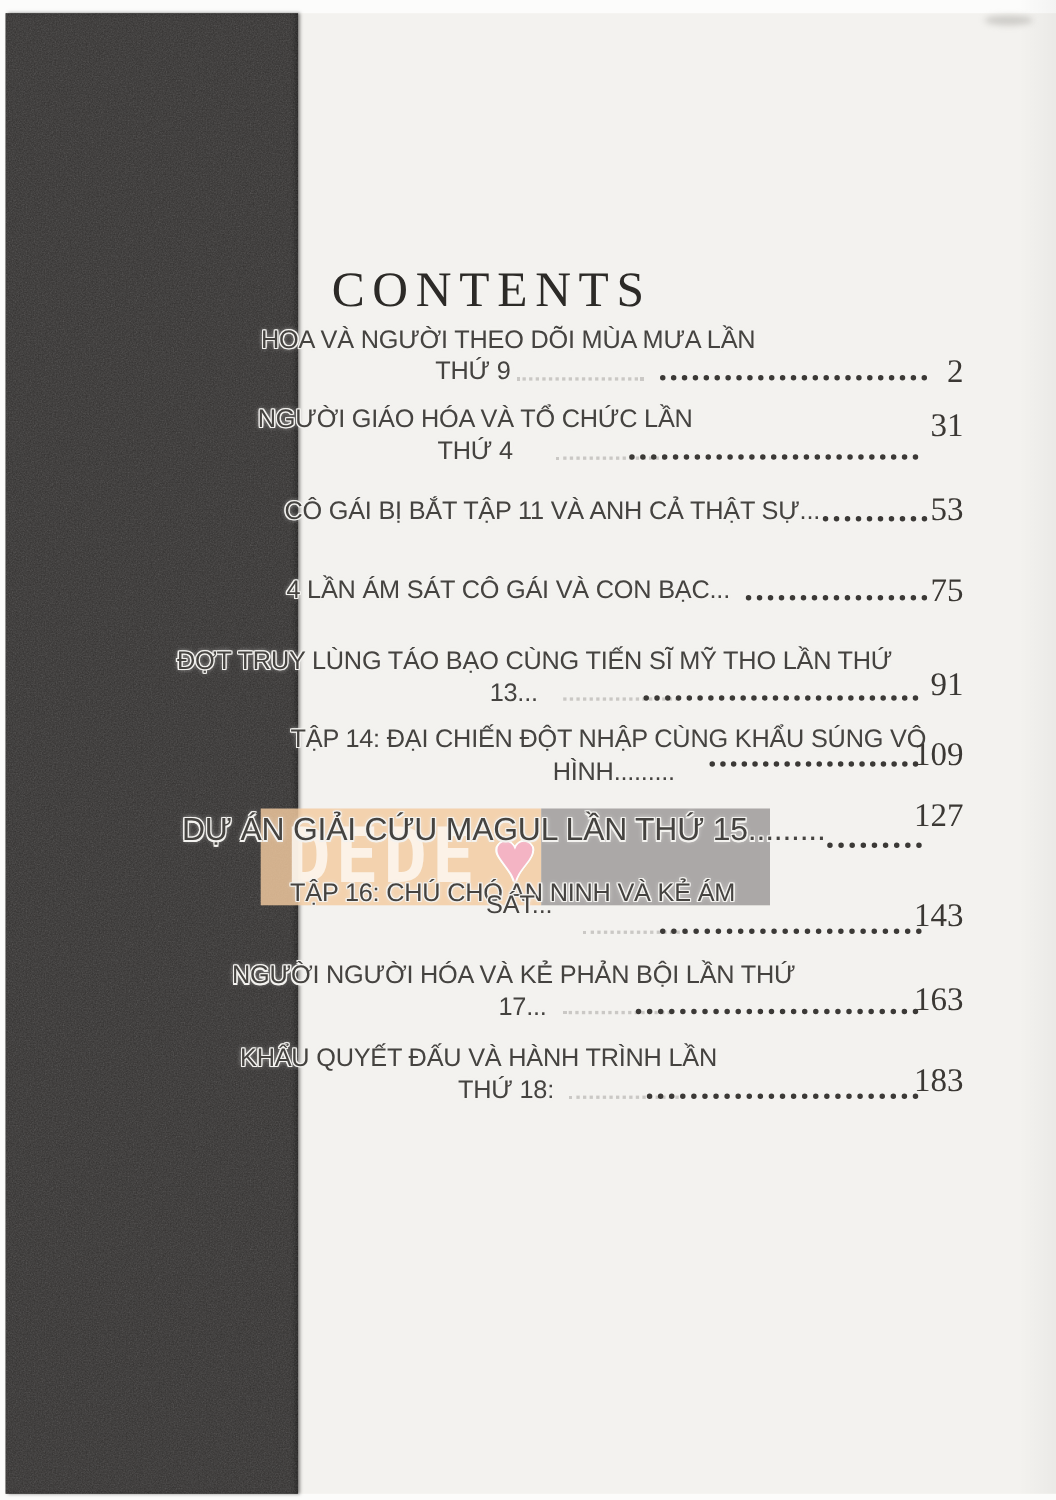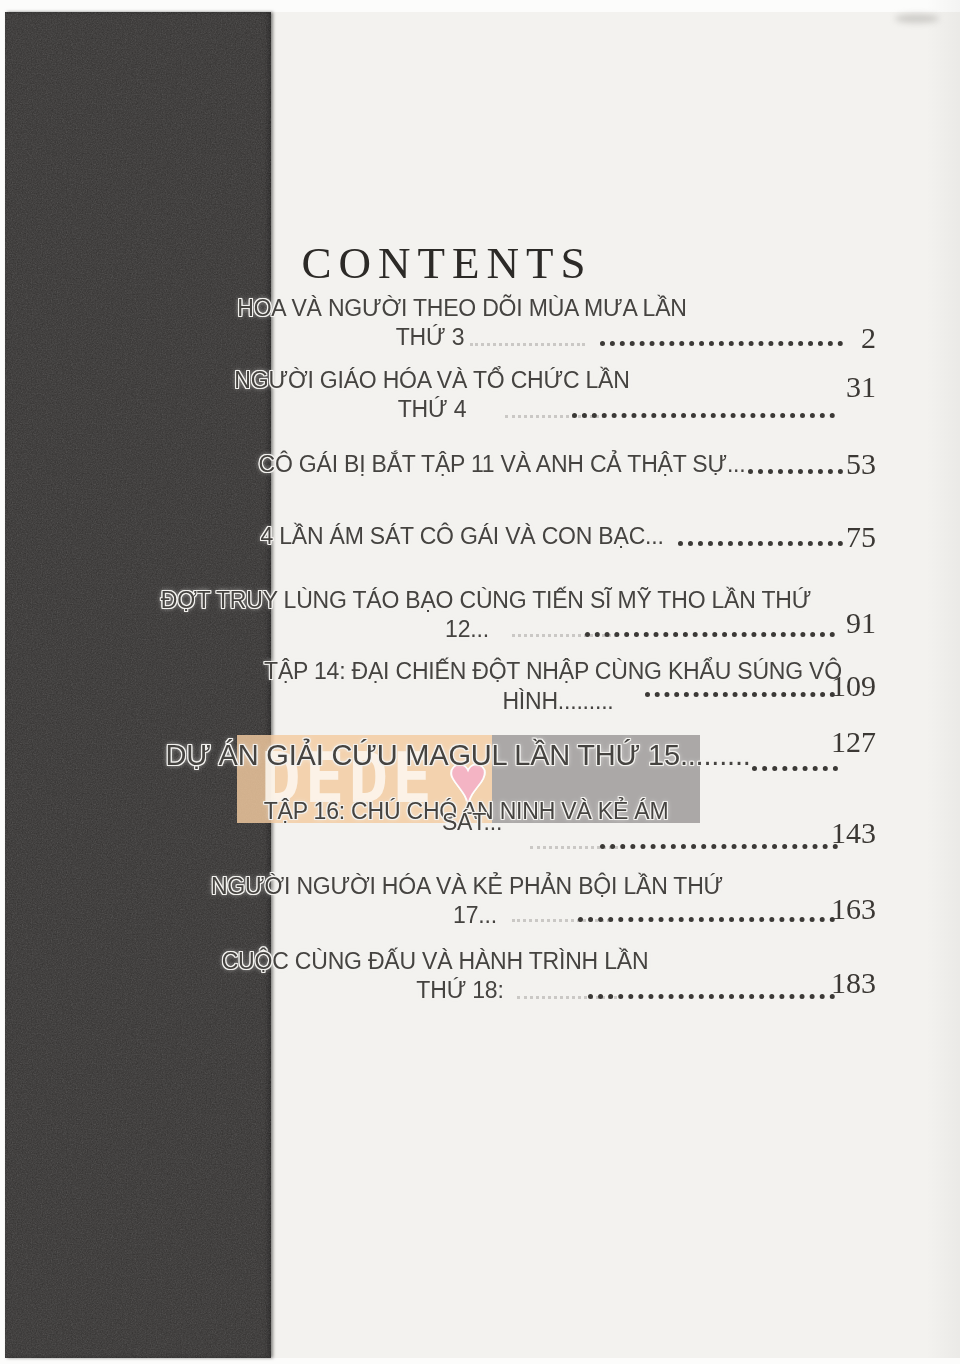--- a/index.html
+++ b/index.html
@@ -101,21 +101,21 @@
     <div class="wm-block wm-peach"></div>
     <div class="wm-block wm-gray"></div>
     <span class="wm-dede">DEDE</span>
     <span class="wm-heart">♥</span>
   </div>
 
   <div class="toc">
 
     <div>
       <span class="l1" style="left:462px;top:295px">HOA VÀ NGƯỜI THEO DÕI MÙA MƯA LẦN</span>
-      <span class="l2" style="left:430px;top:324px">THỨ 3</span>
+      <span class="l2" style="left:430px;top:324px">THỨ 9</span>
       <span class="ghost" style="left:470px;top:343px;width:115px"></span>
       <span class="dots" style="left:600px;top:341px;width:243px"></span>
       <span class="num" style="top:321px">2</span>
     </div>
 
     <div>
       <span class="l1" style="left:432px;top:367px">NGƯỜI GIÁO HÓA VÀ TỔ CHỨC LẦN</span>
       <span class="l2" style="left:432px;top:396px">THỨ 4</span>
       <span class="ghost" style="left:505px;top:415px;width:100px"></span>
       <span class="dots" style="left:572px;top:413px;width:263px"></span>
@@ -129,21 +129,21 @@
     </div>
 
     <div>
       <span class="l1" style="left:462px;top:523px">4 LẦN ÁM SÁT CÔ GÁI VÀ CON BẠC...</span>
       <span class="dots" style="left:678px;top:541px;width:165px"></span>
       <span class="num" style="top:520px">75</span>
     </div>
 
     <div>
       <span class="l1" style="left:486px;top:587px">ĐỢT TRUY LÙNG TÁO BẠO CÙNG TIẾN SĨ MỸ THO LẦN THỨ</span>
-      <span class="l2" style="left:467px;top:616px">12...</span>
+      <span class="l2" style="left:467px;top:616px">13...</span>
       <span class="ghost" style="left:512px;top:634px;width:105px"></span>
       <span class="dots" style="left:585px;top:632px;width:250px"></span>
       <span class="num" style="top:606px">91</span>
     </div>
 
     <div>
       <span class="l1" style="left:553px;top:658px">TẬP 14: ĐẠI CHIẾN ĐỘT NHẬP CÙNG KHẨU SÚNG VÔ</span>
       <span class="l2" style="left:558px;top:688px">HÌNH.........</span>
       <span class="dots" style="left:645px;top:692px;width:190px"></span>
       <span class="num" style="top:669px">109</span>
@@ -165,21 +165,21 @@
 
     <div>
       <span class="l1" style="left:467px;top:873px">NGƯỜI NGƯỜI HÓA VÀ KẺ PHẢN BỘI LẦN THỨ</span>
       <span class="l2" style="left:475px;top:902px">17...</span>
       <span class="ghost" style="left:512px;top:919px;width:98px"></span>
       <span class="dots" style="left:578px;top:917px;width:257px"></span>
       <span class="num" style="top:892px">163</span>
     </div>
 
     <div>
-      <span class="l1" style="left:435px;top:948px">CUỘC CÙNG ĐẤU VÀ HÀNH TRÌNH LẦN</span>
+      <span class="l1" style="left:435px;top:948px">KHẨU QUYẾT ĐẤU VÀ HÀNH TRÌNH LẦN</span>
       <span class="l2" style="left:460px;top:977px">THỨ 18:</span>
       <span class="ghost" style="left:517px;top:996px;width:100px"></span>
       <span class="dots" style="left:588px;top:994px;width:247px"></span>
       <span class="num" style="top:966px">183</span>
     </div>
 
   </div>
 
   <div class="edge bottom"></div>
 </div>

